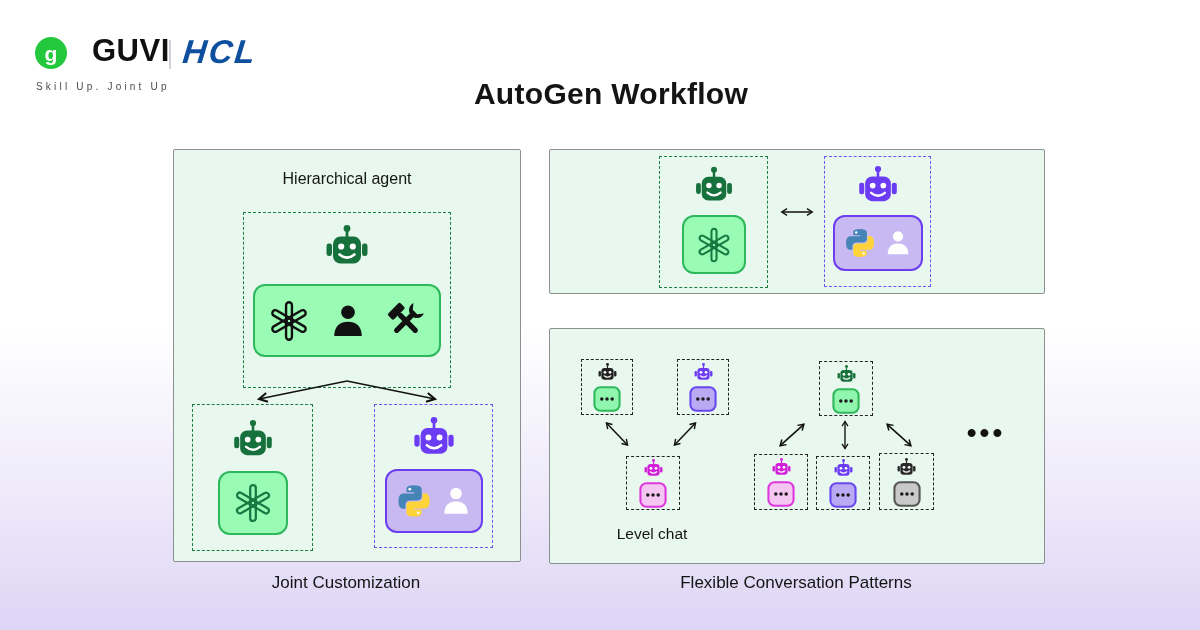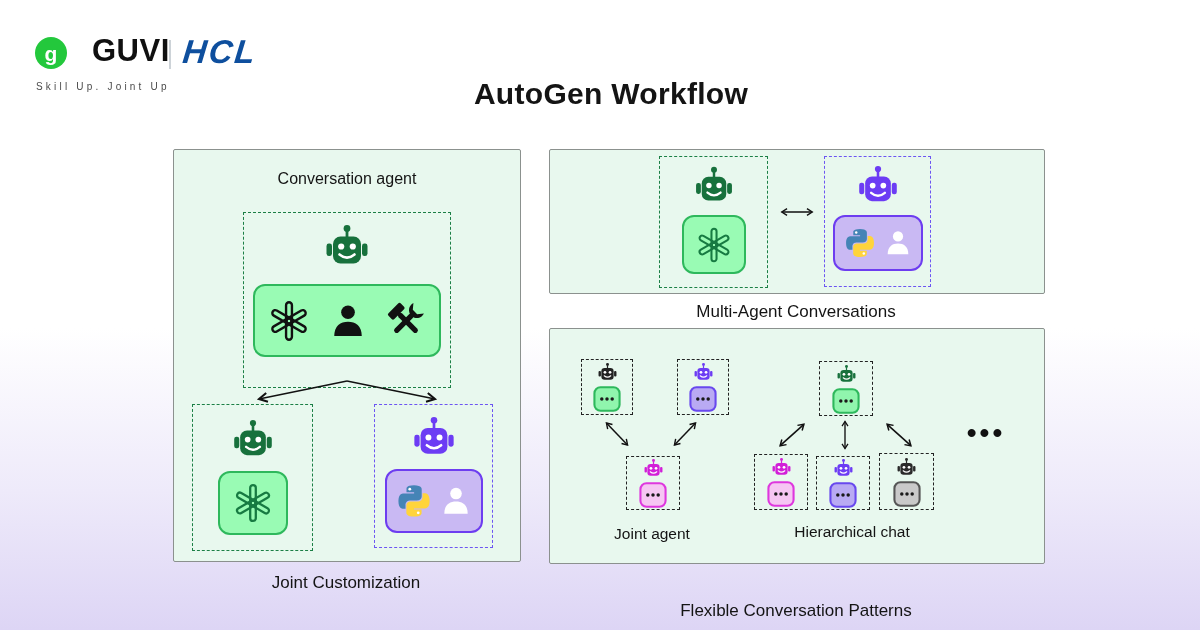--- a/index.html
+++ b/index.html
@@ -20,21 +20,21 @@
     font-size:30px;font-weight:700;color:#141414;letter-spacing:.3px;}
 
   
   .panel{position:absolute;background:#e8f8ee;border:1px solid #8b918e;border-radius:2px;}
   #panel-left{left:173px;top:149px;width:346px;height:411px;}
   #panel-tr{left:549px;top:149px;width:494px;height:143px;}
   #panel-br{left:549px;top:328px;width:494px;height:234px;}
   .caption{position:absolute;text-align:center;color:#141414;font-size:17px;font-weight:500;}
   #cap-left{left:173px;width:346px;top:573px;}
   #cap-tr{left:549px;width:494px;top:302px;}
-  #cap-br{left:549px;width:494px;top:573px;margin-top:28px;}
+  #cap-br{left:549px;width:494px;top:573px;}
 
   
   .dashed{position:absolute;border:1.6px dashed #222;display:flex;flex-direction:column;
     align-items:center;justify-content:flex-start;}
   .db-green{border-color:#1b7f45;}
   .db-purple{border-color:#6c55f2;}
   .db-magenta{border-color:#df35df;}
   .db-black{border-color:#222;}
 
   
@@ -109,21 +109,21 @@
       <span>g</span>
     </div>
     <div class="brand">GUVI</div>
     <div class="logo-divider"></div>
     <div class="hcl">HCL</div>
     <div class="tagline">Skill Up. Joint Up</div>
   </header>
   <h1 class="title">AutoGen Workflow</h1>
 
   <section class="panel" id="panel-left">
-    <div id="conv-title">Conversation agent</div>
+    <div id="conv-title">Hierarchical agent</div>
 
     <div class="dashed db-green" id="conv-box">
       <span class="robot" style="width:48px;height:48px;color:#17713c">
           <svg viewBox="0 0 48 48">
     <circle cx="24" cy="5.5" r="3.4" fill="currentColor"></circle>
     <rect x="22.6" y="7.5" width="2.8" height="7" fill="currentColor"></rect>
     <rect x="3.5" y="20.5" width="5.5" height="12.5" rx="2.4" fill="currentColor"></rect>
     <rect x="39" y="20.5" width="5.5" height="12.5" rx="2.4" fill="currentColor"></rect>
     <rect x="10" y="13.5" width="28" height="27" rx="7.5" fill="currentColor"></rect>
     <circle cx="18.2" cy="23.5" r="3.1" fill="#fff"></circle>
@@ -293,21 +293,20 @@
           </span>
         <span class="icon" style="width:30px;height:30px;color:#fff">
             <svg viewBox="0 0 48 48" fill="currentColor">
     <circle cx="24" cy="13.5" r="8.2"></circle>
     <path d="M7.5 42 C7.5 29.5 15 24.8 24 24.8 C33 24.8 40.5 29.5 40.5 42 Z"></path>
   </svg>
           </span>
       </div>
     </div>
   </section>
-  <div class="caption" id="cap-tr">Multi-Agent Conversations</div>
 
   <section class="panel" id="panel-br">
 
     <div class="mini db-black" id="jbox1">
       <span class="mrobot" style="color:#222">
           <svg viewBox="0 0 48 48">
     <circle cx="24" cy="5.5" r="3.4" fill="currentColor"></circle>
     <rect x="22.6" y="7.5" width="2.8" height="7" fill="currentColor"></rect>
     <rect x="3.5" y="20.5" width="5.5" height="12.5" rx="2.4" fill="currentColor"></rect>
     <rect x="39" y="20.5" width="5.5" height="12.5" rx="2.4" fill="currentColor"></rect>
@@ -377,21 +376,21 @@
         </span>
       <span class="bubble bub-pink">
           <svg viewBox="0 0 32 30">
     <rect x="1.5" y="1.5" width="29" height="27" rx="7" style="fill:var(--bf,#ddd);stroke:var(--bs,#555)" stroke-width="2.4"></rect>
     <circle cx="10" cy="15" r="2" fill="#1a1a1a"></circle>
     <circle cx="16" cy="15" r="2" fill="#1a1a1a"></circle>
     <circle cx="22" cy="15" r="2" fill="#1a1a1a"></circle>
   </svg>
         </span>
     </div>
-    <div id="jlabel">Joint agent</div>
+    <div id="jlabel">Level chat</div>
 
     <div class="mini db-green" id="htop">
       <span class="mrobot" style="color:#17713c">
           <svg viewBox="0 0 48 48">
     <circle cx="24" cy="5.5" r="3.4" fill="currentColor"></circle>
     <rect x="22.6" y="7.5" width="2.8" height="7" fill="currentColor"></rect>
     <rect x="3.5" y="20.5" width="5.5" height="12.5" rx="2.4" fill="currentColor"></rect>
     <rect x="39" y="20.5" width="5.5" height="12.5" rx="2.4" fill="currentColor"></rect>
     <rect x="10" y="13.5" width="28" height="27" rx="7.5" fill="currentColor"></rect>
     <circle cx="18.2" cy="23.5" r="3.1" fill="#fff"></circle>
@@ -488,19 +487,18 @@
         </span>
       <span class="bubble bub-gray">
           <svg viewBox="0 0 32 30">
     <rect x="1.5" y="1.5" width="29" height="27" rx="7" style="fill:var(--bf,#ddd);stroke:var(--bs,#555)" stroke-width="2.4"></rect>
     <circle cx="10" cy="15" r="2" fill="#1a1a1a"></circle>
     <circle cx="16" cy="15" r="2" fill="#1a1a1a"></circle>
     <circle cx="22" cy="15" r="2" fill="#1a1a1a"></circle>
   </svg>
         </span>
     </div>
-    <div id="hlabel">Hierarchical chat</div>
 
     <div id="more">•••</div>
   </section>
   <div class="caption" id="cap-br">Flexible Conversation Patterns</div>
 
 </div>
 
 </body></html>

